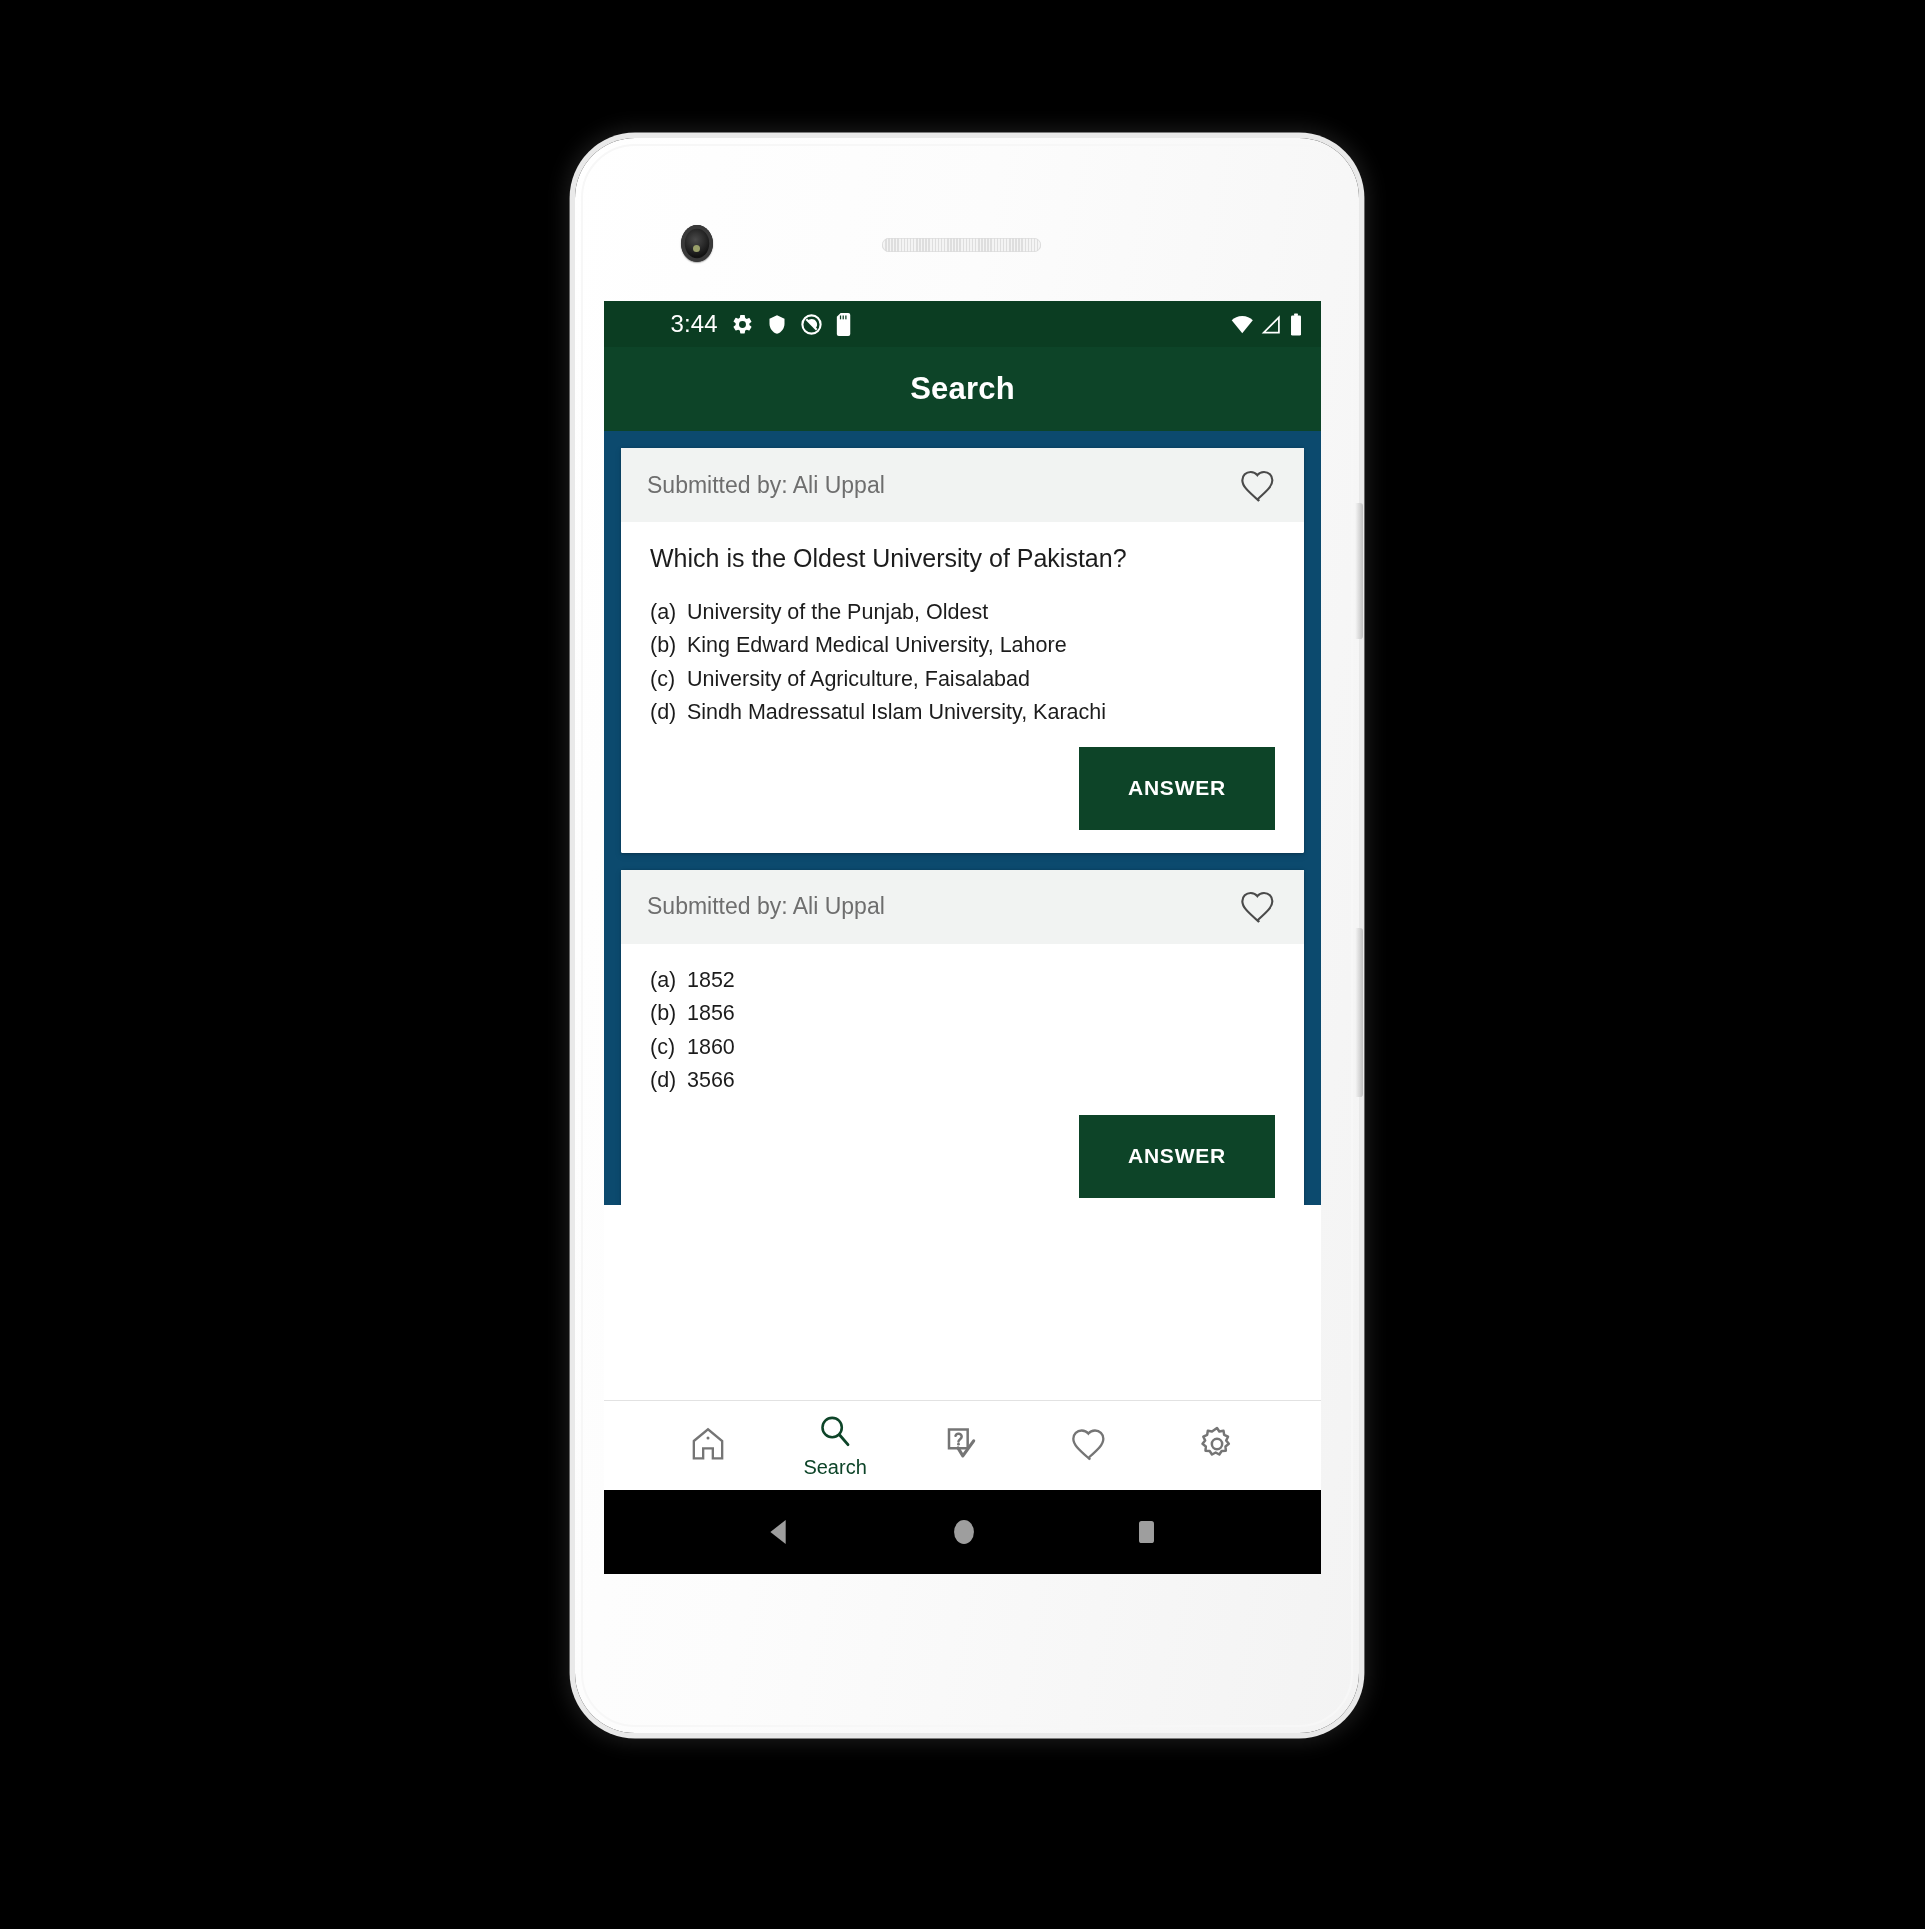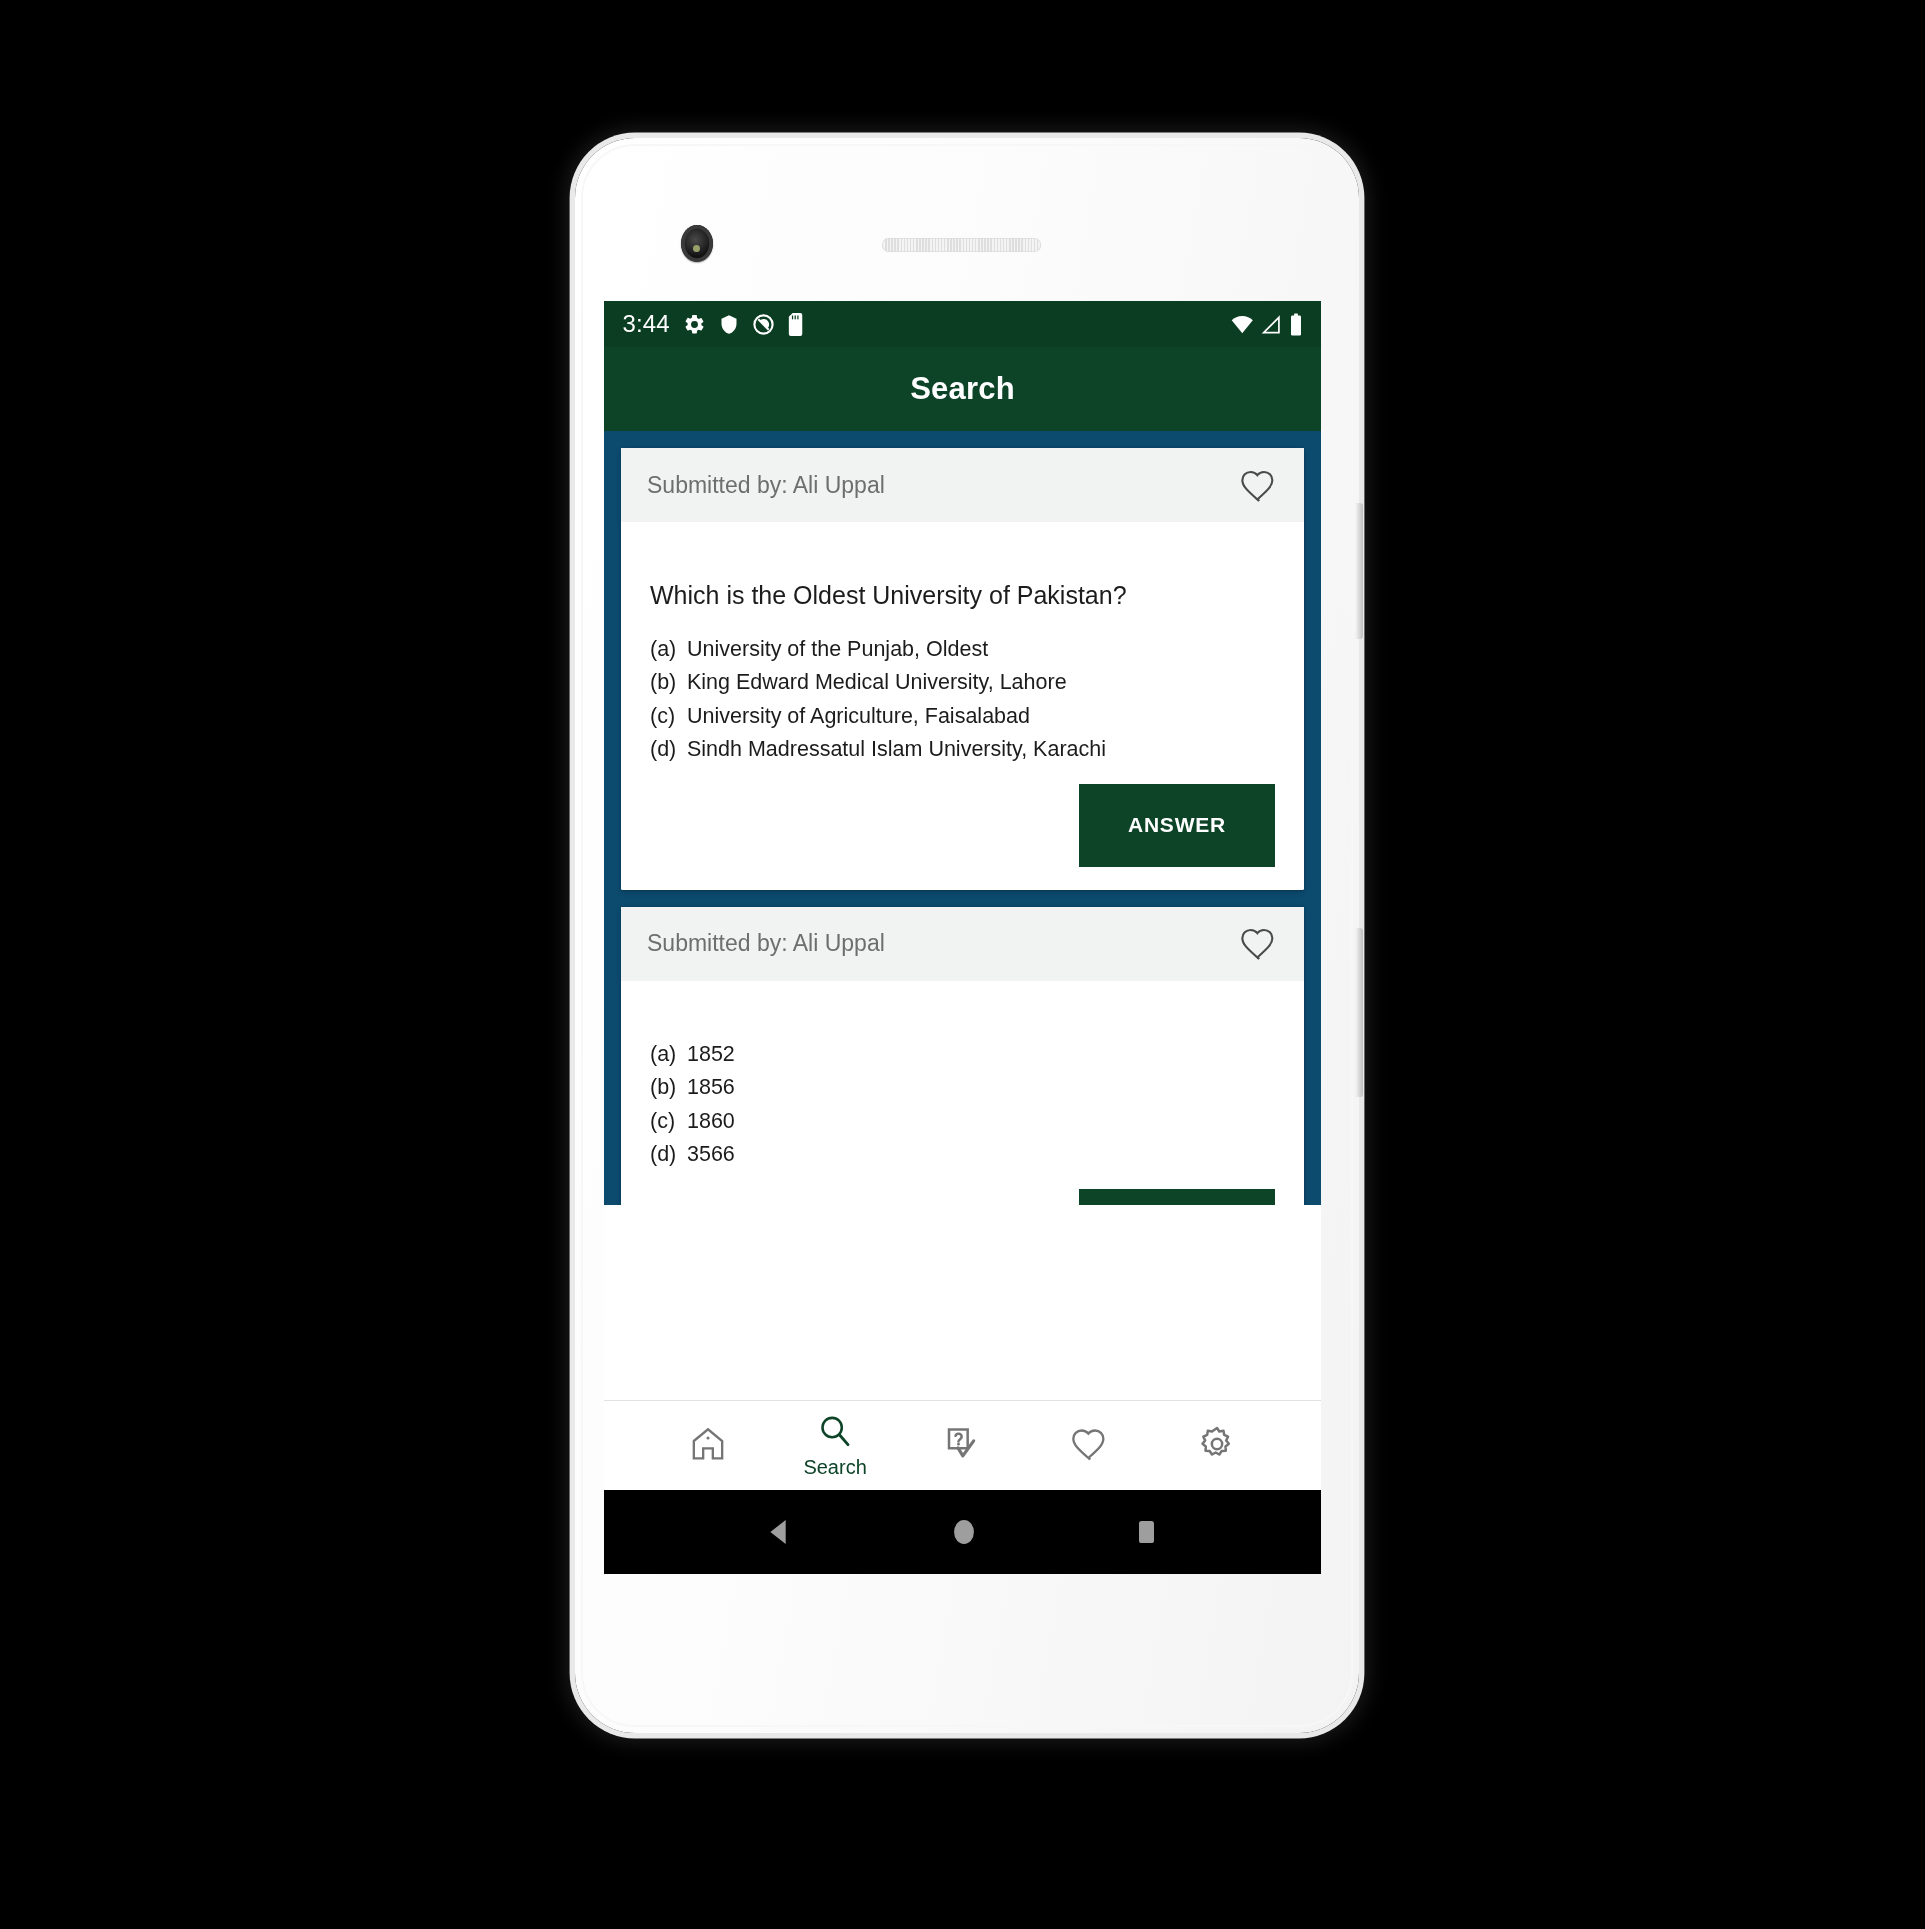--- a/index.html
+++ b/index.html
@@ -90,20 +90,21 @@
     background: #0b3d22;
     display: flex;
     align-items: center;
     padding: 0 18.4px;
     color: #ffffff;
   }
   #status-left {
     display: flex;
     align-items: center;
     gap: 13px;
+    margin-left: 48px;
   }
   #status-time {
     font-size: 24px;
     font-weight: 500;
     letter-spacing: 0.2px;
     color: #ffffff;
   }
   .status-icon { display: flex; align-items: center; }
   #status-right {
     margin-left: auto;
@@ -177,21 +178,21 @@
     align-items: center;
     justify-content: space-between;
     padding: 17px 20px 17px 26px;
   }
   .card-submitter {
     font-size: 23px;
     color: #6e6e6e;
   }
   .favorite-icon { line-height: 0; padding: 1.5px 4.6px; }
 
-  .card-body { padding: 20px 29px 23px 29px; margin-top: 37px; }
+  .card-body { padding: 20px 29px 23px 29px; }
   .question-text {
     font-size: 25px;
     color: #1c1c1c;
     line-height: 1.34;
     margin-bottom: 20px;
   }
   .option-list { list-style: none; }
   .option-row {
     display: flex;
     font-size: 21.5px;

